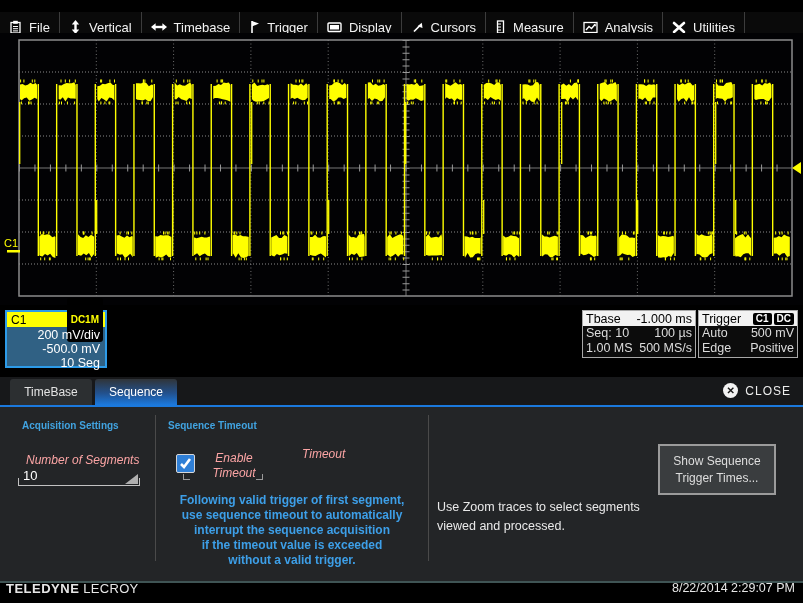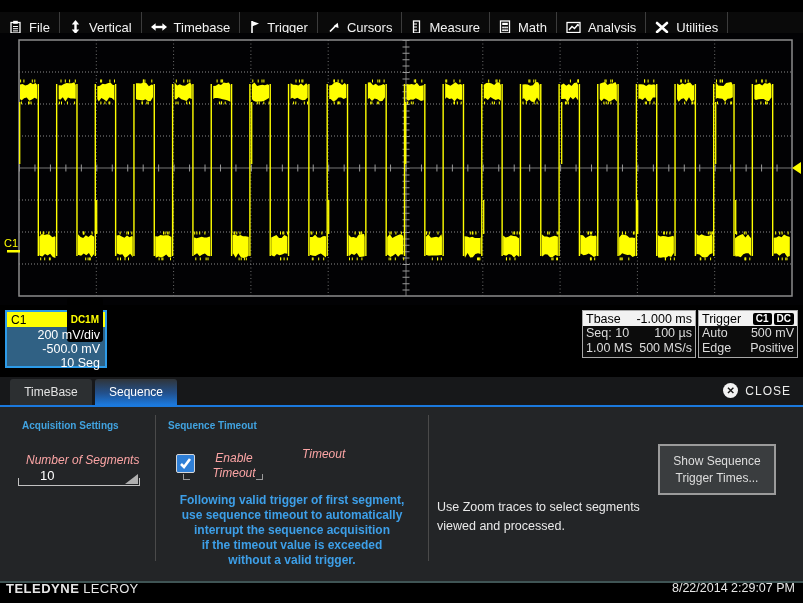--- a/index.html
+++ b/index.html
@@ -53,21 +53,21 @@
   #closelabel{font-size:12px;letter-spacing:1px;color:#ececec;}
 
   #dcontent{position:absolute;left:0;top:32px;width:803px;height:150px;}
   .vdiv{position:absolute;top:6px;height:146px;width:1px;background:#4a4a4a;}
   .dheading{position:absolute;font-size:10px;font-weight:bold;color:#41a3e0;white-space:nowrap;}
   .dlabel{position:absolute;font-size:12px;font-style:italic;color:#fca5a5;white-space:nowrap;}
 
   .dinput{position:absolute;height:19px;border-bottom:1px solid #c2c2c2;font-size:13px;color:#fff;}
   .dinput:before,.dinput:after{content:"";position:absolute;bottom:0;width:1px;height:7px;background:#c2c2c2;}
   .dinput:before{left:0;} .dinput:after{right:0;}
-  .dinput .val{position:absolute;left:22px;bottom:2px;}
+  .dinput .val{position:absolute;left:5px;bottom:2px;}
   .dinput .tri{position:absolute;right:2px;bottom:1px;width:0;height:0;
                border-left:13px solid transparent;border-bottom:10px solid #b0b0b0;}
 
   #chkbox{position:absolute;left:176px;top:45px;width:19px;height:19px;background:#2f7fd6;
           border:1px solid #d6d6d6;border-radius:2px;display:flex;align-items:center;justify-content:center;}
   .grouptick{position:absolute;width:7px;height:6px;border-bottom:1px solid #9a9a9a;}
   .grouptick.l{border-left:1px solid #9a9a9a;}
   .grouptick.r{border-right:1px solid #9a9a9a;}
 
   #infoblock{position:absolute;left:152px;top:84px;width:280px;text-align:center;
@@ -127,52 +127,46 @@
         <span class="micon">
           <svg width="11" height="14" viewBox="0 0 11 14">
             <line x1="3" y1="1" x2="3" y2="13" stroke="#fff" stroke-width="1.6"></line>
             <polygon points="3,1 10,3.5 3,6.5" fill="#fff"></polygon>
           </svg>
         </span>
         <span>Trigger</span>
       </div>
       <div class="menu-item">
         <span class="micon">
+          <svg width="15" height="13" viewBox="0 0 15 13">
+            <rect x="1" y="2" width="13" height="8.5" rx="1" fill="none" stroke="#fff" stroke-width="1.4"></rect>
+            <rect x="3" y="4" width="9" height="4.5" fill="#fff"></rect>
+          </svg>
+        </span>
+        <span>Display</span>
+      </div>
+      <div class="menu-item">
+        <span class="micon">
           <svg width="13" height="13" viewBox="0 0 13 13">
             <line x1="3" y1="10.5" x2="9" y2="4.5" stroke="#fff" stroke-width="1.7"></line>
             <polygon points="10.8,1.8 11.5,7 6.5,5.2" fill="#fff"></polygon>
           </svg>
         </span>
         <span>Cursors</span>
       </div>
       <div class="menu-item">
         <span class="micon">
           <svg width="11" height="14" viewBox="0 0 11 14">
             <rect x="2.5" y="1" width="6" height="12" fill="none" stroke="#fff" stroke-width="1.3"></rect>
             <line x1="2.5" y1="4" x2="6" y2="4" stroke="#fff"></line>
             <line x1="2.5" y1="7" x2="6" y2="7" stroke="#fff"></line>
             <line x1="2.5" y1="10" x2="6" y2="10" stroke="#fff"></line>
           </svg>
         </span>
         <span>Measure</span>
-      </div>
-      <div class="menu-item">
-        <span class="micon">
-          <svg width="12" height="14" viewBox="0 0 12 14">
-            <rect x="1.5" y="1" width="9" height="12" fill="none" stroke="#fff" stroke-width="1.3"></rect>
-            <rect x="3.2" y="2.8" width="5.6" height="2.2" fill="#fff"></rect>
-            <rect x="3.2" y="6.6" width="1.7" height="1.7" fill="#fff"></rect>
-            <rect x="5.2" y="6.6" width="1.7" height="1.7" fill="#fff"></rect>
-            <rect x="7.2" y="6.6" width="1.7" height="1.7" fill="#fff"></rect>
-            <rect x="3.2" y="9.4" width="1.7" height="1.7" fill="#fff"></rect>
-            <rect x="5.2" y="9.4" width="1.7" height="1.7" fill="#fff"></rect>
-            <rect x="7.2" y="9.4" width="1.7" height="1.7" fill="#fff"></rect>
-          </svg>
-        </span>
-        <span>Math</span>
       </div>
       <div class="menu-item">
         <span class="micon">
           <svg width="15" height="13" viewBox="0 0 15 13">
             <rect x="1" y="1.5" width="13" height="10" fill="none" stroke="#fff" stroke-width="1.3"></rect>
             <polyline points="3,9 6,5.5 8.5,7.5 12,3.5" fill="none" stroke="#fff" stroke-width="1.4"></polyline>
             <polygon points="12.5,2.5 13,5.5 10.5,4" fill="#fff"></polygon>
           </svg>
         </span>
         <span>Analysis</span>

